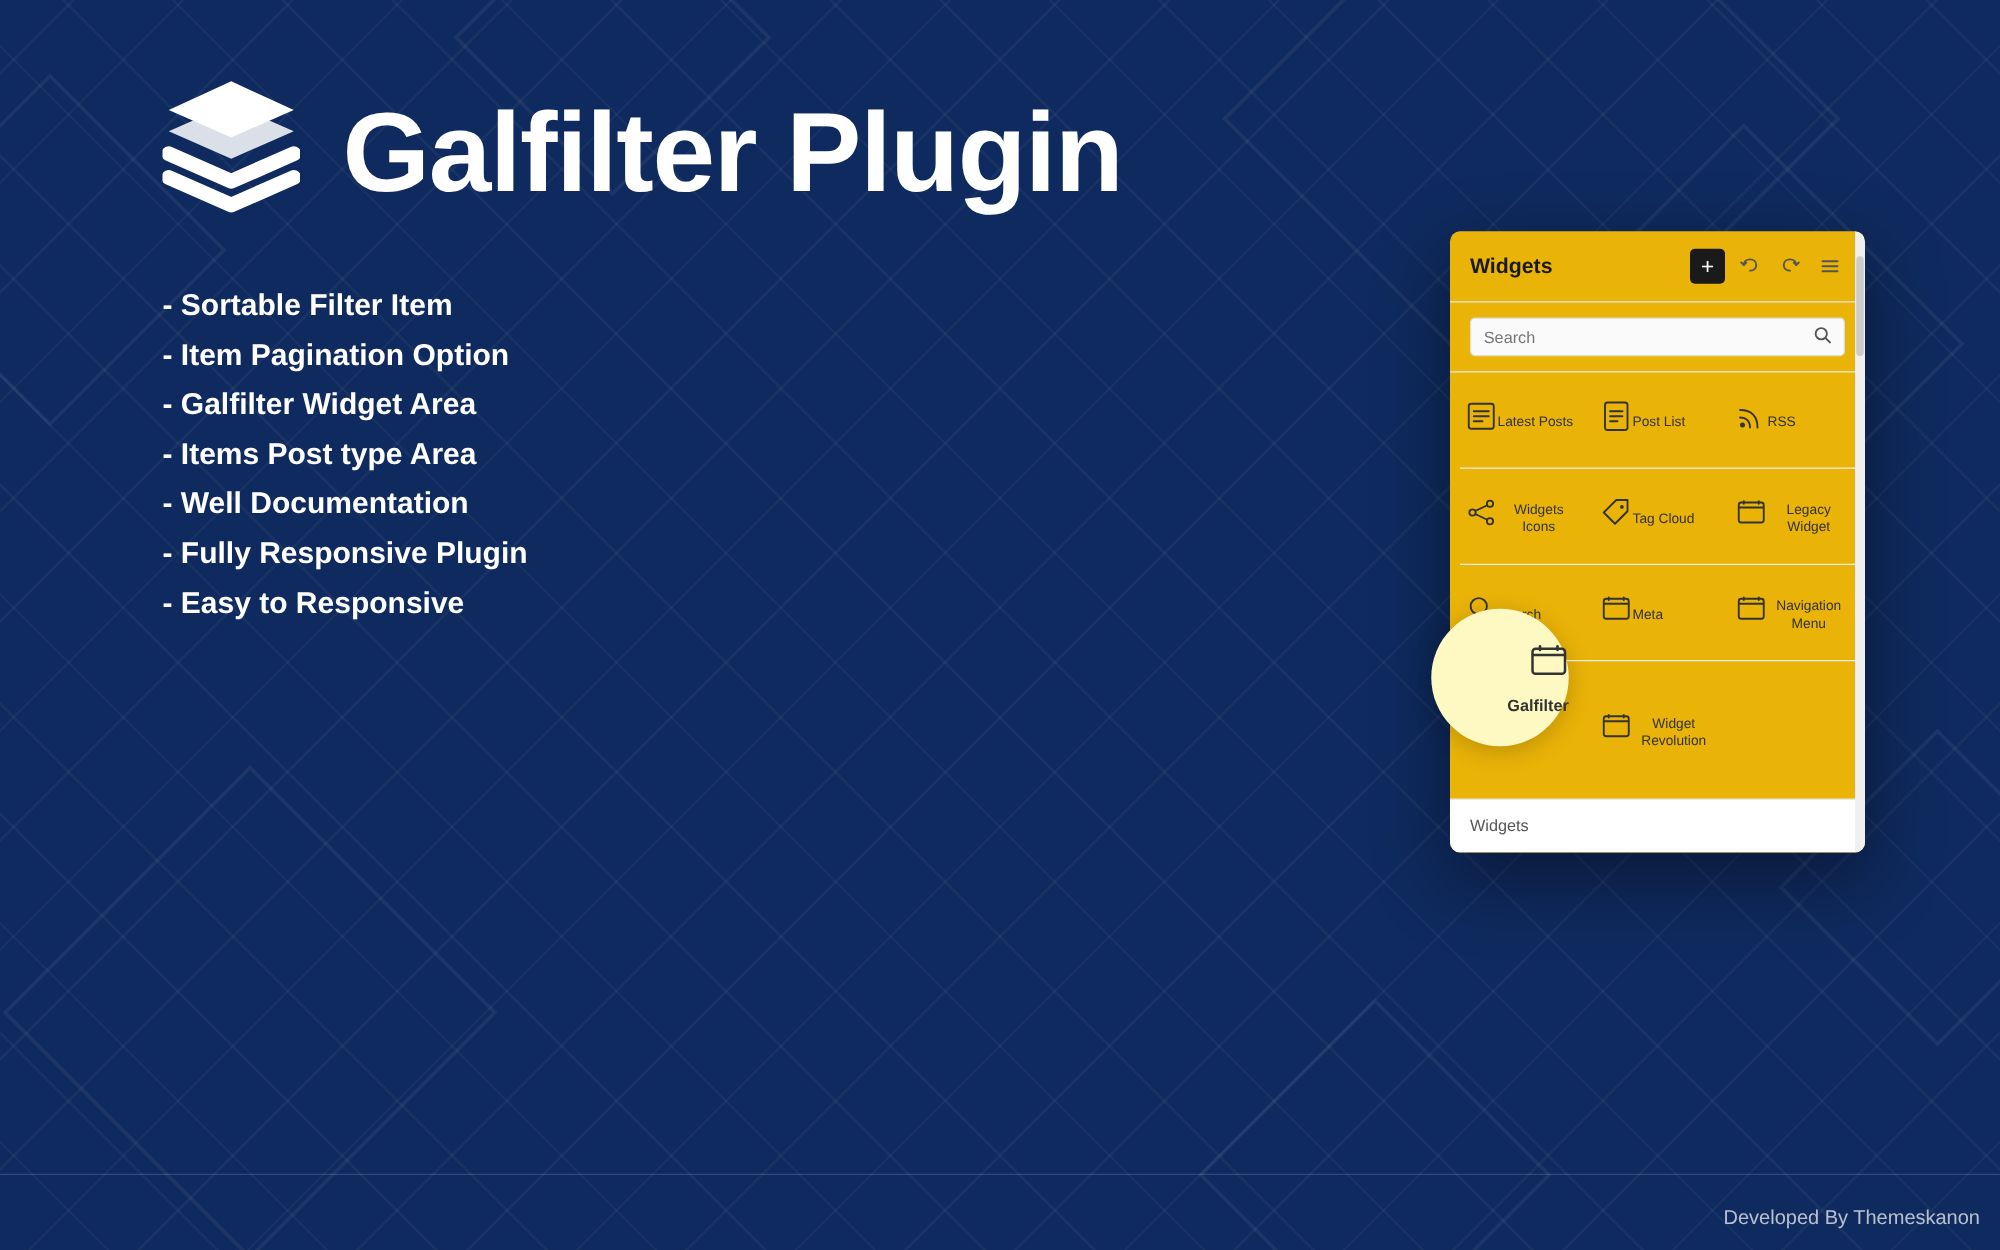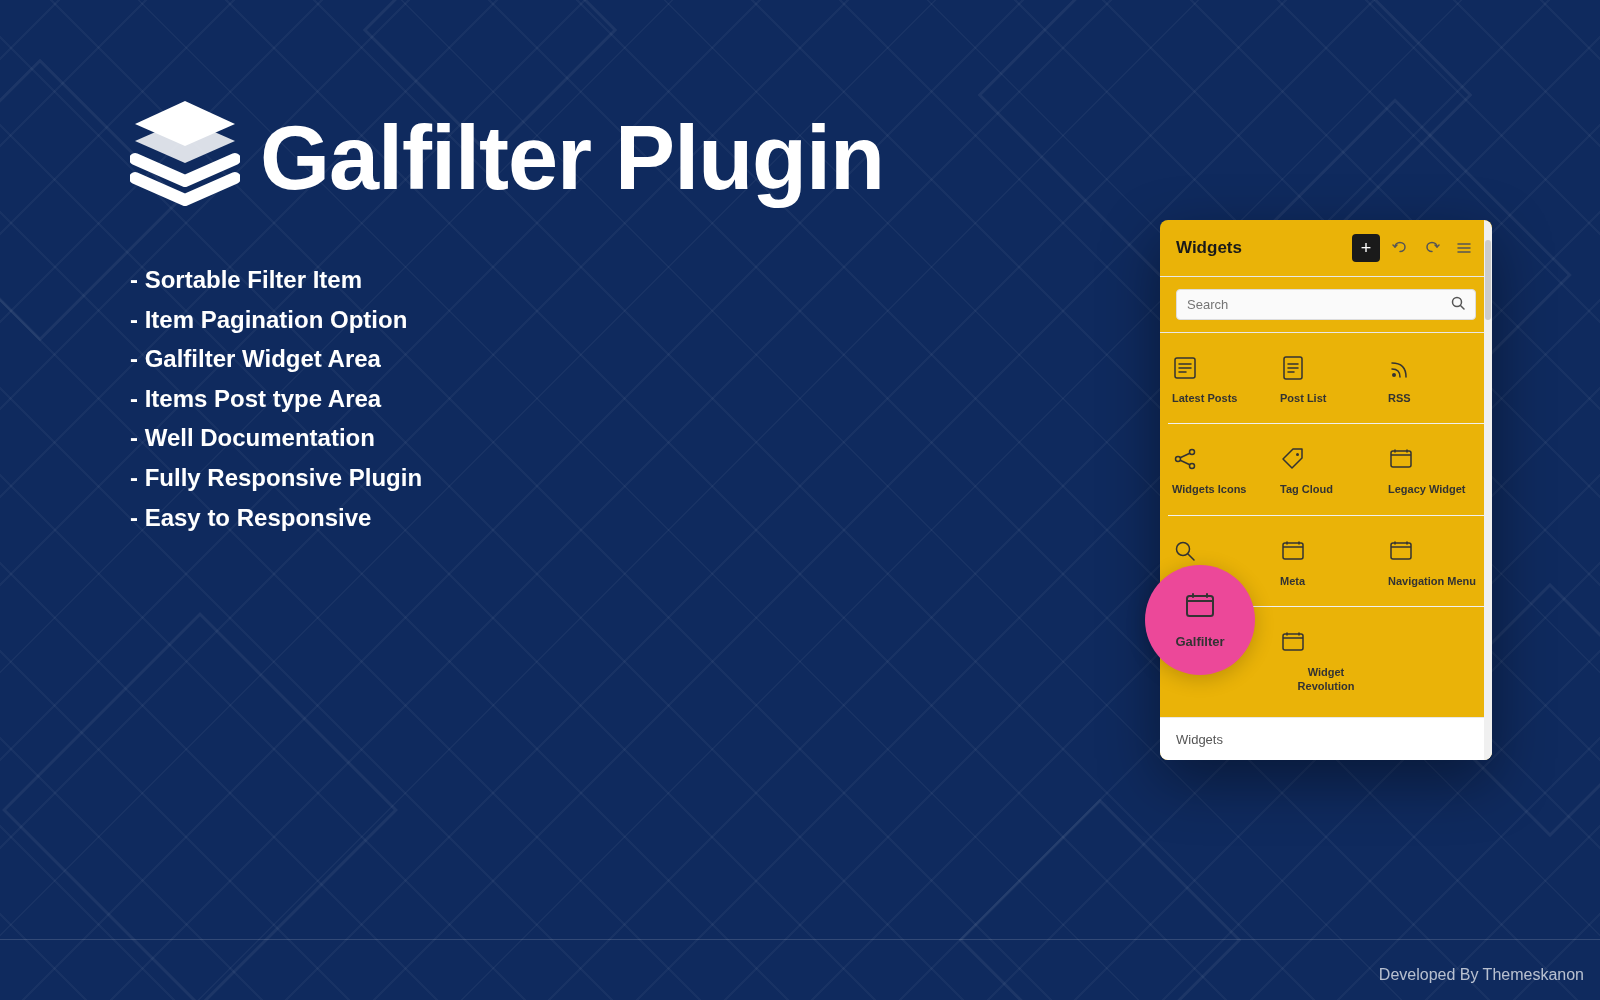--- a/index.html
+++ b/index.html
@@ -58,22 +58,21 @@
       height: 100%;
       display: flex;
       flex-direction: column;
     }
 
     
     .header-area {
       padding: 60px 130px 20px 130px;
       display: flex;
       align-items: center;
-      gap: 20px;
-      margin-top: 36px;
+      gap: 34px;
     }
 
     
     .logo-svg {
       width: 110px;
       height: 120px;
     }
 
     .title-text {
       font-size: 90px;
@@ -214,27 +213,26 @@
 
     
     .widgets-grid {
       display: grid;
       grid-template-columns: repeat(3, 1fr);
       padding: 8px 4px;
     }
 
     .widget-item {
       display: flex;
-      flex-direction: column;
-      align-items: flex-start;
+      flex-direction: row;
+      align-items: center;
       padding: 14px 8px 10px;
       cursor: pointer;
       border-radius: 6px;
       transition: background 0.1s;
-      font-weight: bold;
     }
 
     .widget-item-icon {
       font-size: 26px;
       color: #333;
       margin-bottom: 6px;
       line-height: 1;
     }
 
     .widget-item-label {
@@ -276,26 +274,26 @@
       border: none;
       border-top: 1px solid #f0f0f0;
       margin: 0 8px;
     }
 
     
     .galfilter-circle {
       position: absolute;
       width: 110px;
       height: 110px;
-      background: #ec4899;
+      background: #fef9c3;
       border-radius: 50%;
       box-shadow: 0 4px 20px rgba(0,0,0,0.2);
       display: flex;
       flex-direction: column;
-      align-items: center;
+      align-items: flex-end;
       justify-content: center;
       bottom: 85px;
       left: -15px;
       z-index: 10;
       cursor: pointer;
     }
 
     .galfilter-circle-icon {
       font-size: 32px;
       color: #333;

